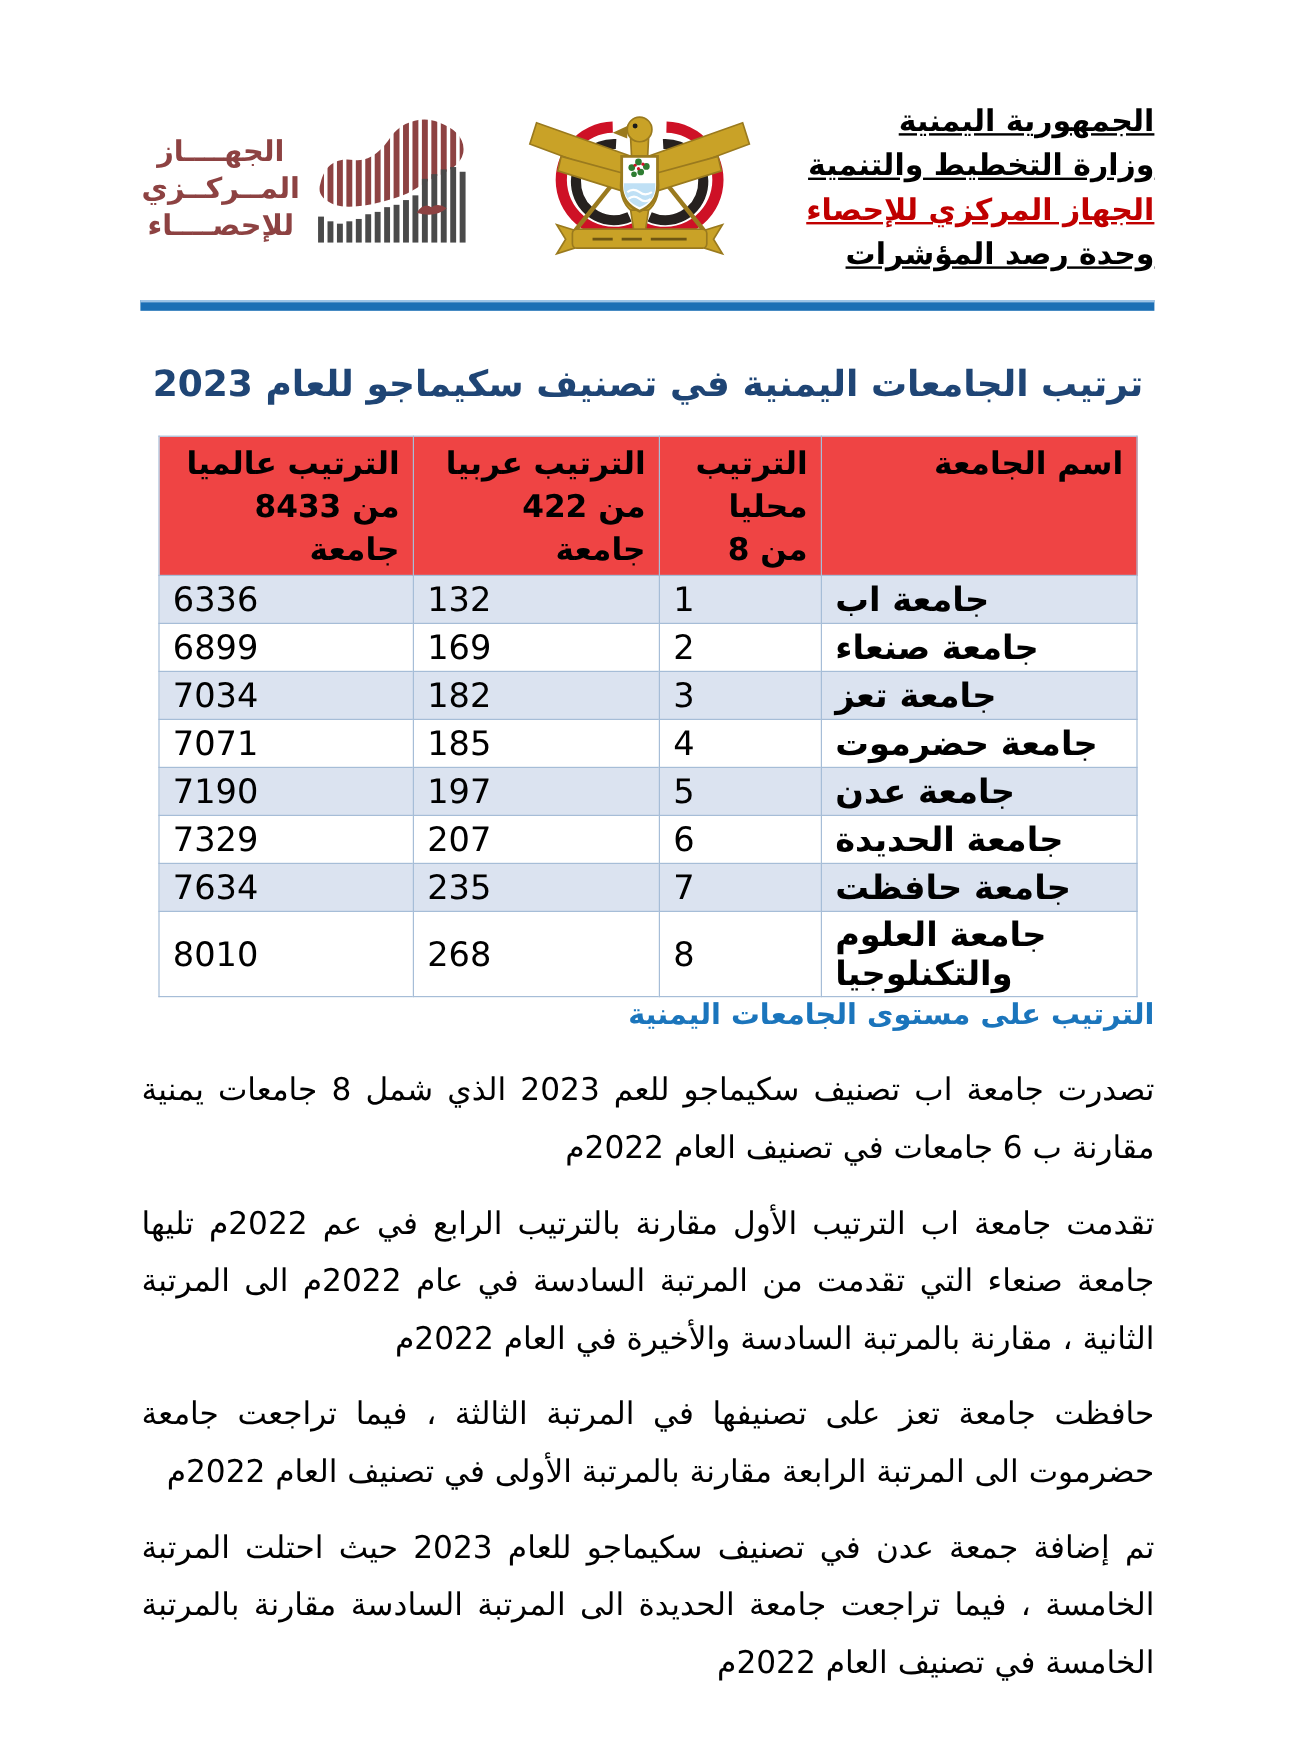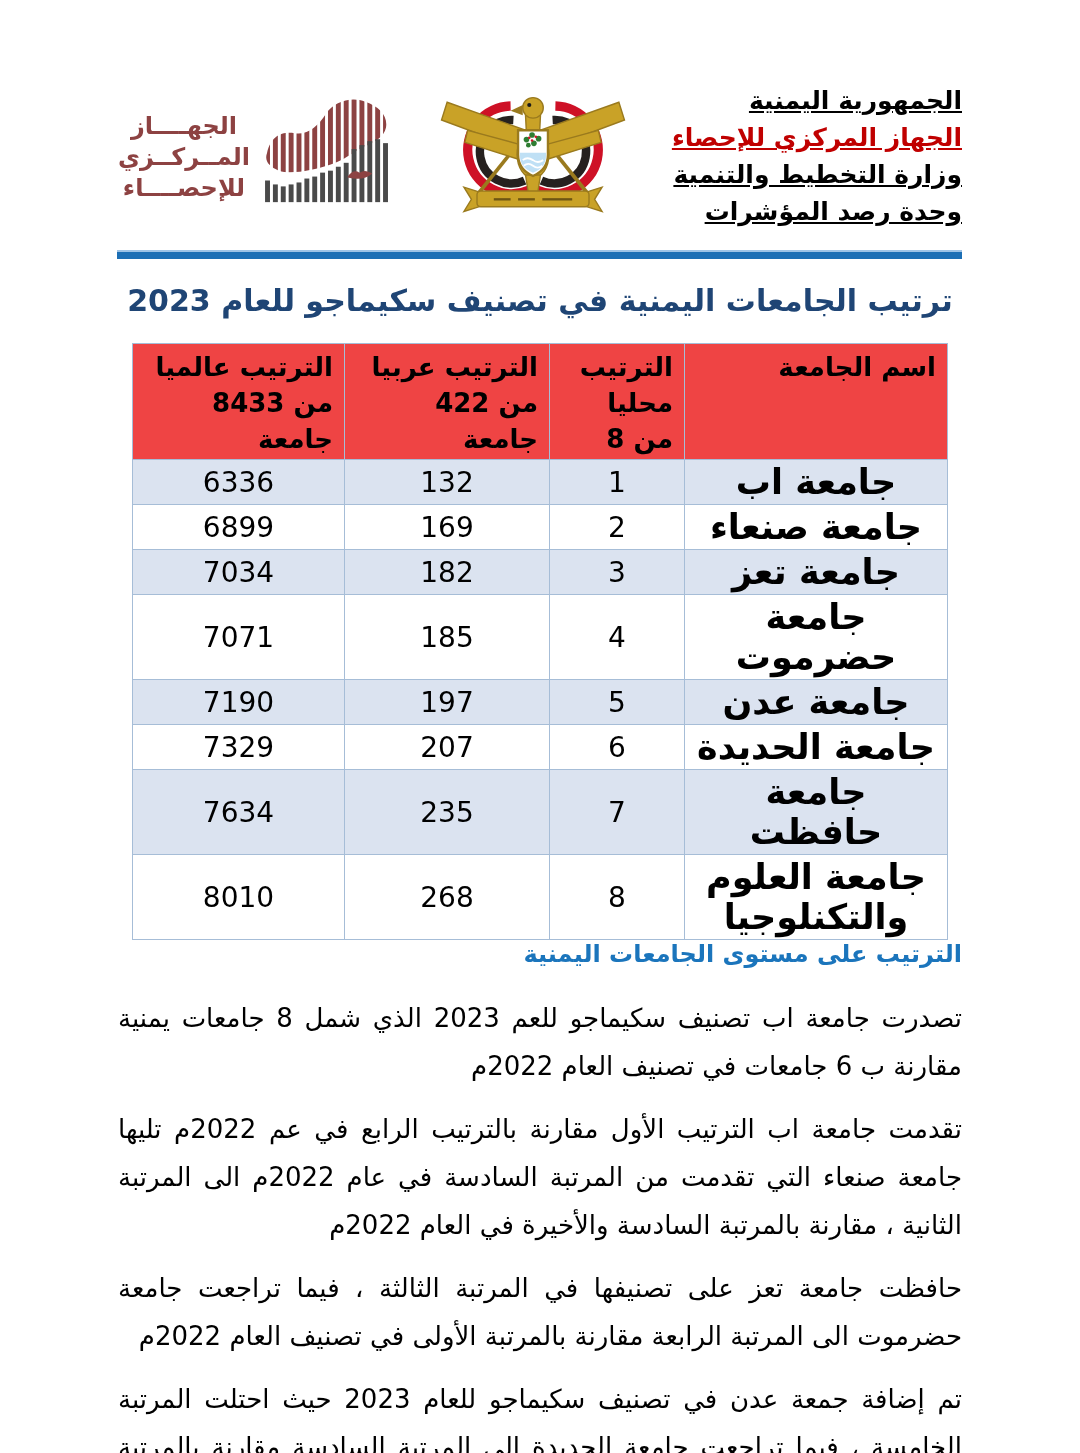--- a/index.html
+++ b/index.html
@@ -48,42 +48,42 @@
 
   
   .divider{
     margin:20px 118px 0 117px;height:7px;
     background:var(--divider_blue);
     border-top:2px solid #9DC3E6;
   }
 
   
   .doc-title{
-    margin-top:24px;text-align:center;
+    margin-top:44px;text-align:center;
     color:var(--navy);font-size:30px;font-weight:bold;
   }
 
   
   table.rank-table{
     border-collapse:collapse;table-layout:fixed;
     width:815px;margin:25px 14px 0 0;
     background:#ffffff;
   }
   .rank-table th,.rank-table td{
     border:1px solid var(--table_border);
     padding:2px 11px;
   }
   .rank-table thead th{
     height:101px;vertical-align:top;text-align:right;
     font-size:26px;font-weight:bold;line-height:36px;
     background:#ef4444;padding-top:5px;
   }
-  .rank-table tbody td{height:35px;vertical-align:middle;text-align:center;}
+  .rank-table tbody td{height:35px;vertical-align:middle;text-align:left;}
   .rank-table tbody tr:nth-child(odd){background:var(--row_shade);}
-  .rank-table td.uni{font-size:35px;font-weight:bold;}
+  .rank-table td.uni{font-size:28px;font-weight:bold;}
   .rank-table td.num{font-size:28px;font-weight:normal;}
 
   
   .section-heading{
     text-align:right;
     color:var(--heading_blue);font-size:24px;font-weight:bold;
   }
   .paragraphs{margin-top:26px;}
   .paragraphs p{
     font-size:26px;line-height:48px;margin:0 0 15px 0;
@@ -92,22 +92,22 @@
 </style>
 </head>
 <body>
 
 <div class="page">
 
   <div class="letterhead">
 
     <div class="org-text">
       <div class="line">الجمهورية اليمنية</div>
+      <div class="line">وزارة التخطيط والتنمية</div>
       <div class="line red">الجهاز المركزي للإحصاء</div>
-      <div class="line">وزارة التخطيط والتنمية</div>
       <div class="line">وحدة رصد المؤشرات</div>
     </div>
 
     <div class="emblem-wrap">
       <svg width="230" height="140" viewBox="0 0 240 150" aria-hidden="true">
 
         <path class="rib-red" d="M96,30 A47,47 0 1 0 116,120"></path>
         <path class="rib-black" d="M99,45 A34,34 0 1 0 111,110"></path>
         <path class="rib-red" d="M144,30 A47,47 0 1 1 124,120"></path>
         <path class="rib-black" d="M141,45 A34,34 0 1 1 129,110"></path>

